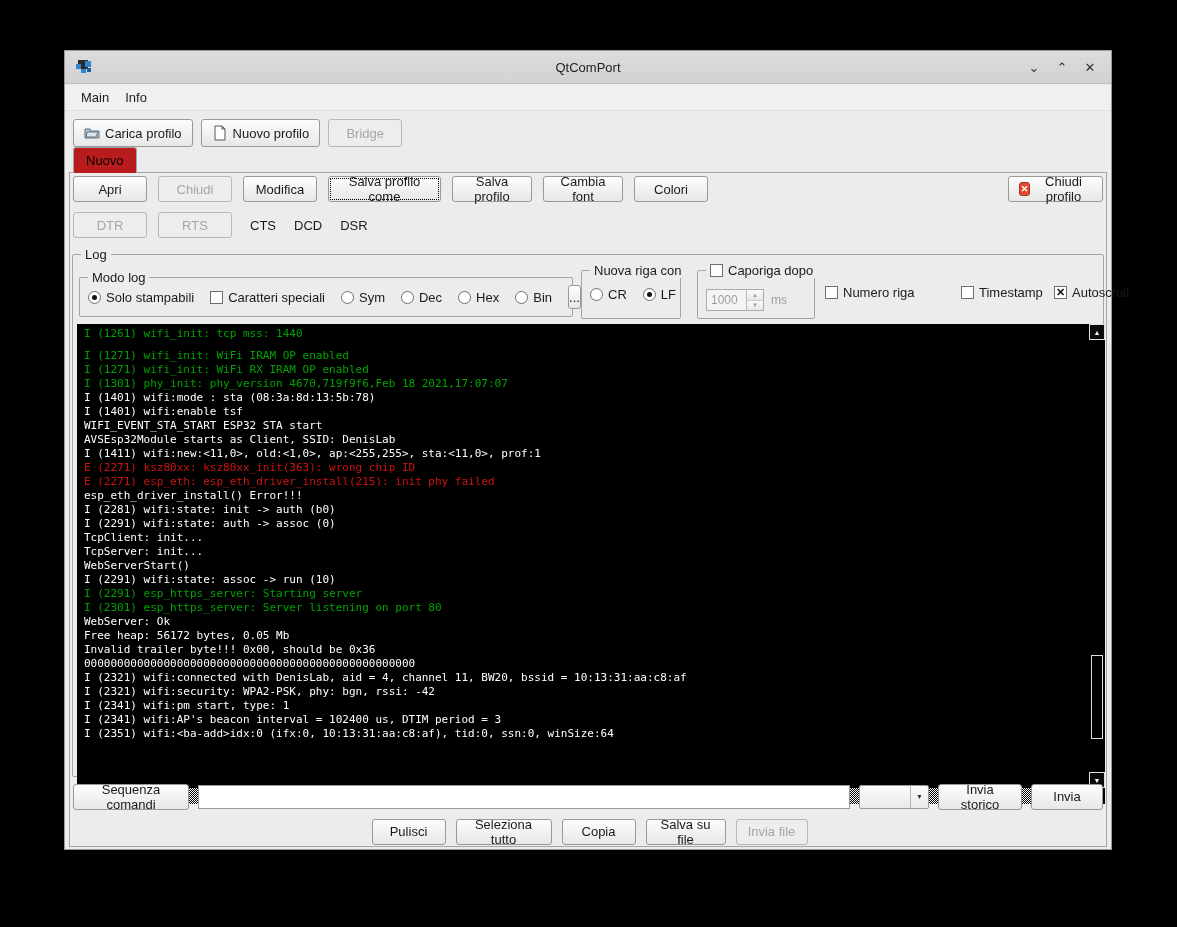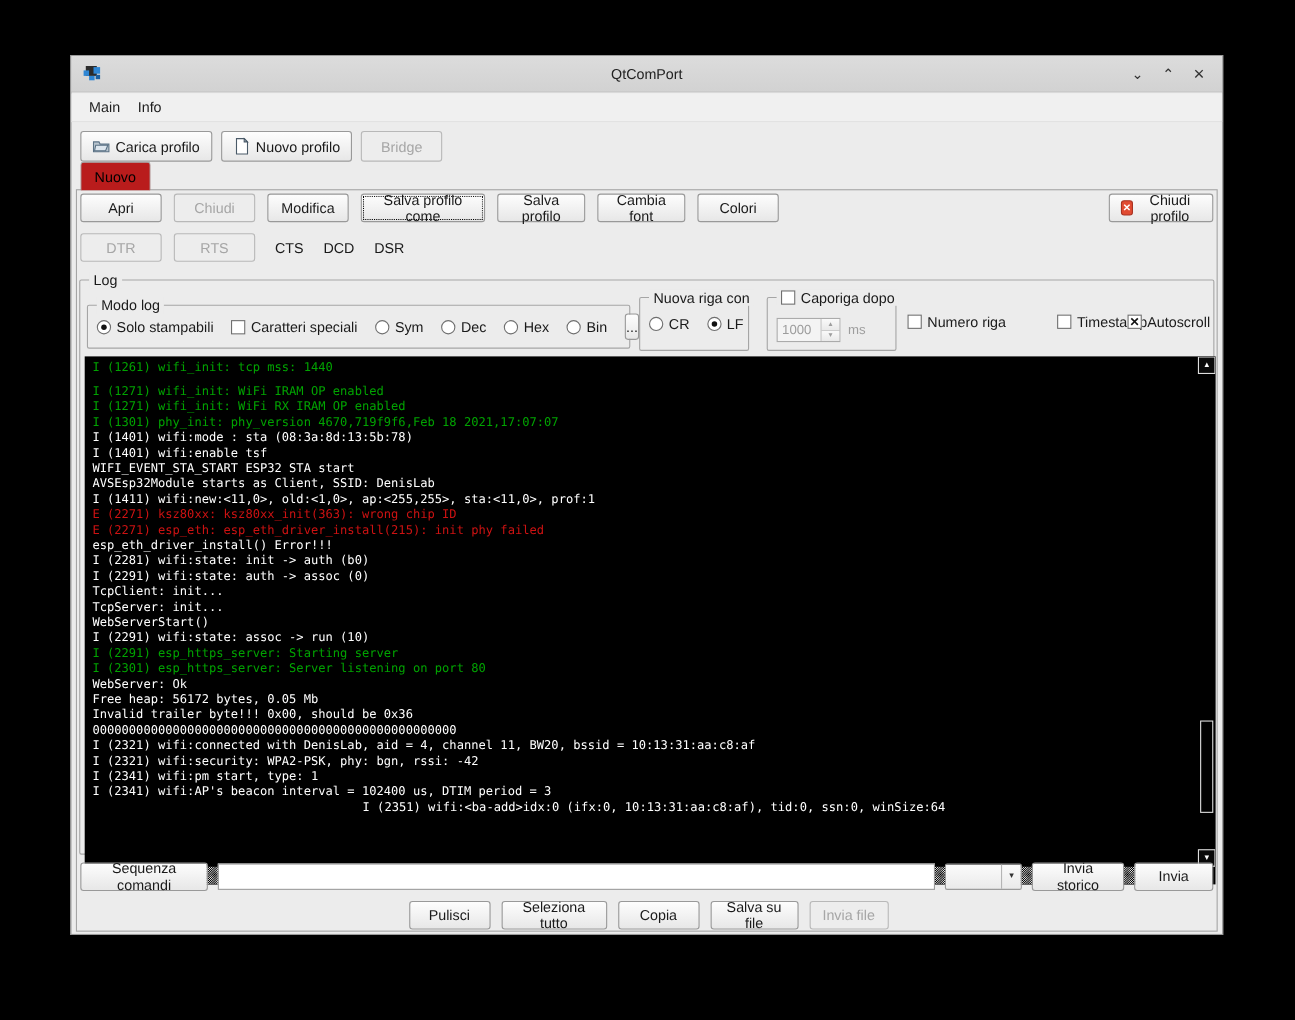--- a/index.html
+++ b/index.html
@@ -74,21 +74,21 @@
   .spin-wrap { position:absolute; left:8px; top:18px; display:flex; align-items:center; gap:7px; }
   .spinbox { width:58px; height:22px; border:1px solid #ababab; background:#f4f4f4; display:flex; }
   .spin-val { flex:1; font-size:12px; color:#9d9d9d; padding:3px 0 0 4px; }
   .spin-btns { width:17px; display:flex; flex-direction:column; border-left:1px solid #bbb; }
   .spin-btns span { flex:1; display:flex; align-items:center; justify-content:center;
                     font-size:6px; color:#9d9d9d; background:linear-gradient(#fafafa,#e9e9e9); }
   .spin-btns span:first-child { border-bottom:1px solid #ccc; }
   .unit { font-size:12px; color:#9d9d9d; }
 
   .loose-checks { position:absolute; top:30px; display:flex; align-items:center; }
-  .chk-numero { left:752px; } .chk-time { left:888px; } .chk-auto { left:952px; }
+  .chk-numero { left:752px; } .chk-time { left:888px; } .chk-auto { left:952px;padding-left:29px; }
 
   
   .terminal { position:absolute; left:4px; top:69px; width:1028px; height:480px; overflow:hidden; }
   .term-text { position:absolute; inset:0; padding:3px 0 0 7px;
                font-family:"DejaVu Sans Mono",monospace; font-size:11px; }
   .tline { height:14px; line-height:14px; white-space:pre; }
   .vscroll { position:absolute; right:0; top:0; width:16px; bottom:16px; background:#000; }
   .hscroll { position:absolute; left:0; bottom:0; right:16px; height:16px; background:#000; display:flex; }
   .scr-btn { width:16px; height:16px; flex:none; background:#0a0a0a; border:1px solid #dedede;
              color:#fff; display:flex; align-items:center; justify-content:center; font-size:7px; }
@@ -285,21 +285,21 @@
               <div class="tline" style="color: rgb(0, 163, 0);">I (2291) esp_https_server: Starting server</div>
               <div class="tline" style="color: rgb(0, 163, 0);">I (2301) esp_https_server: Server listening on port 80</div>
               <div class="tline" style="color: rgb(255, 255, 255);">WebServer: Ok</div>
               <div class="tline" style="color: rgb(255, 255, 255);">Free heap: 56172 bytes, 0.05 Mb</div>
               <div class="tline" style="color: rgb(255, 255, 255);">Invalid trailer byte!!! 0x00, should be 0x36</div>
               <div class="tline" style="color: rgb(255, 255, 255);">00000000000000000000000000000000000000000000000000</div>
               <div class="tline" style="color: rgb(255, 255, 255);">I (2321) wifi:connected with DenisLab, aid = 4, channel 11, BW20, bssid = 10:13:31:aa:c8:af</div>
               <div class="tline" style="color: rgb(255, 255, 255);">I (2321) wifi:security: WPA2-PSK, phy: bgn, rssi: -42</div>
               <div class="tline" style="color: rgb(255, 255, 255);">I (2341) wifi:pm start, type: 1</div>
               <div class="tline" style="color: rgb(255, 255, 255);">I (2341) wifi:AP's beacon interval = 102400 us, DTIM period = 3</div>
-              <div class="tline" style="color: rgb(255, 255, 255); text-align: center;">I (2351) wifi:&lt;ba-add&gt;idx:0 (ifx:0, 10:13:31:aa:c8:af), tid:0, ssn:0, winSize:64</div>
+              <div class="tline" style="color: rgb(255, 255, 255);">I (2351) wifi:&lt;ba-add&gt;idx:0 (ifx:0, 10:13:31:aa:c8:af), tid:0, ssn:0, winSize:64</div>
             </div>
           <div class="vscroll">
             <span class="scr-btn up">▲</span>
             <span class="vthumb"></span>
             <span class="scr-btn down">▼</span>
           </div>
           <div class="hscroll">
             <span class="scr-btn">◀</span>
             <span class="htrack"></span>
             <span class="scr-btn">▶</span>

